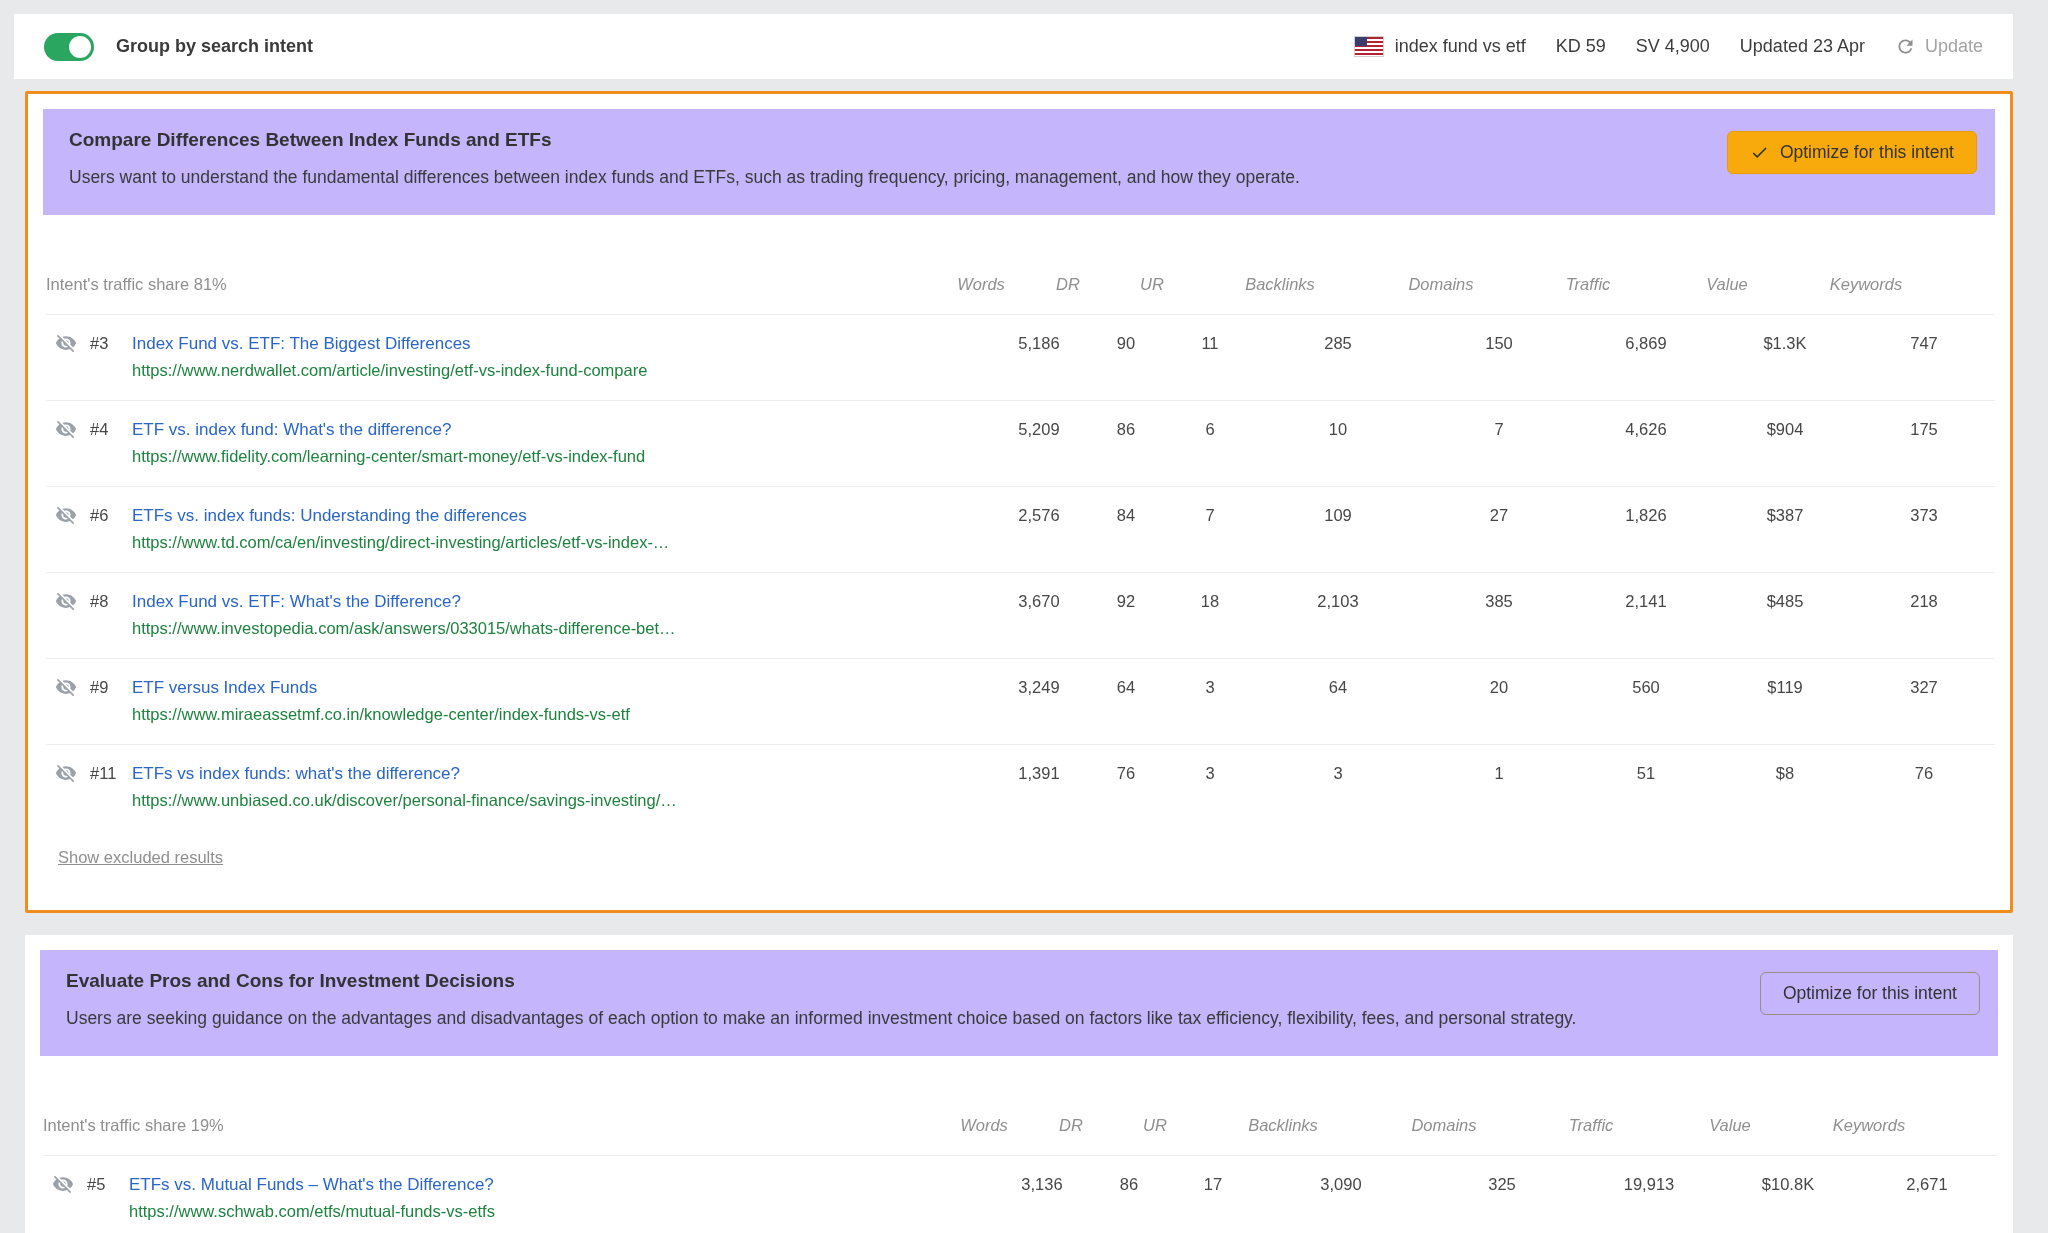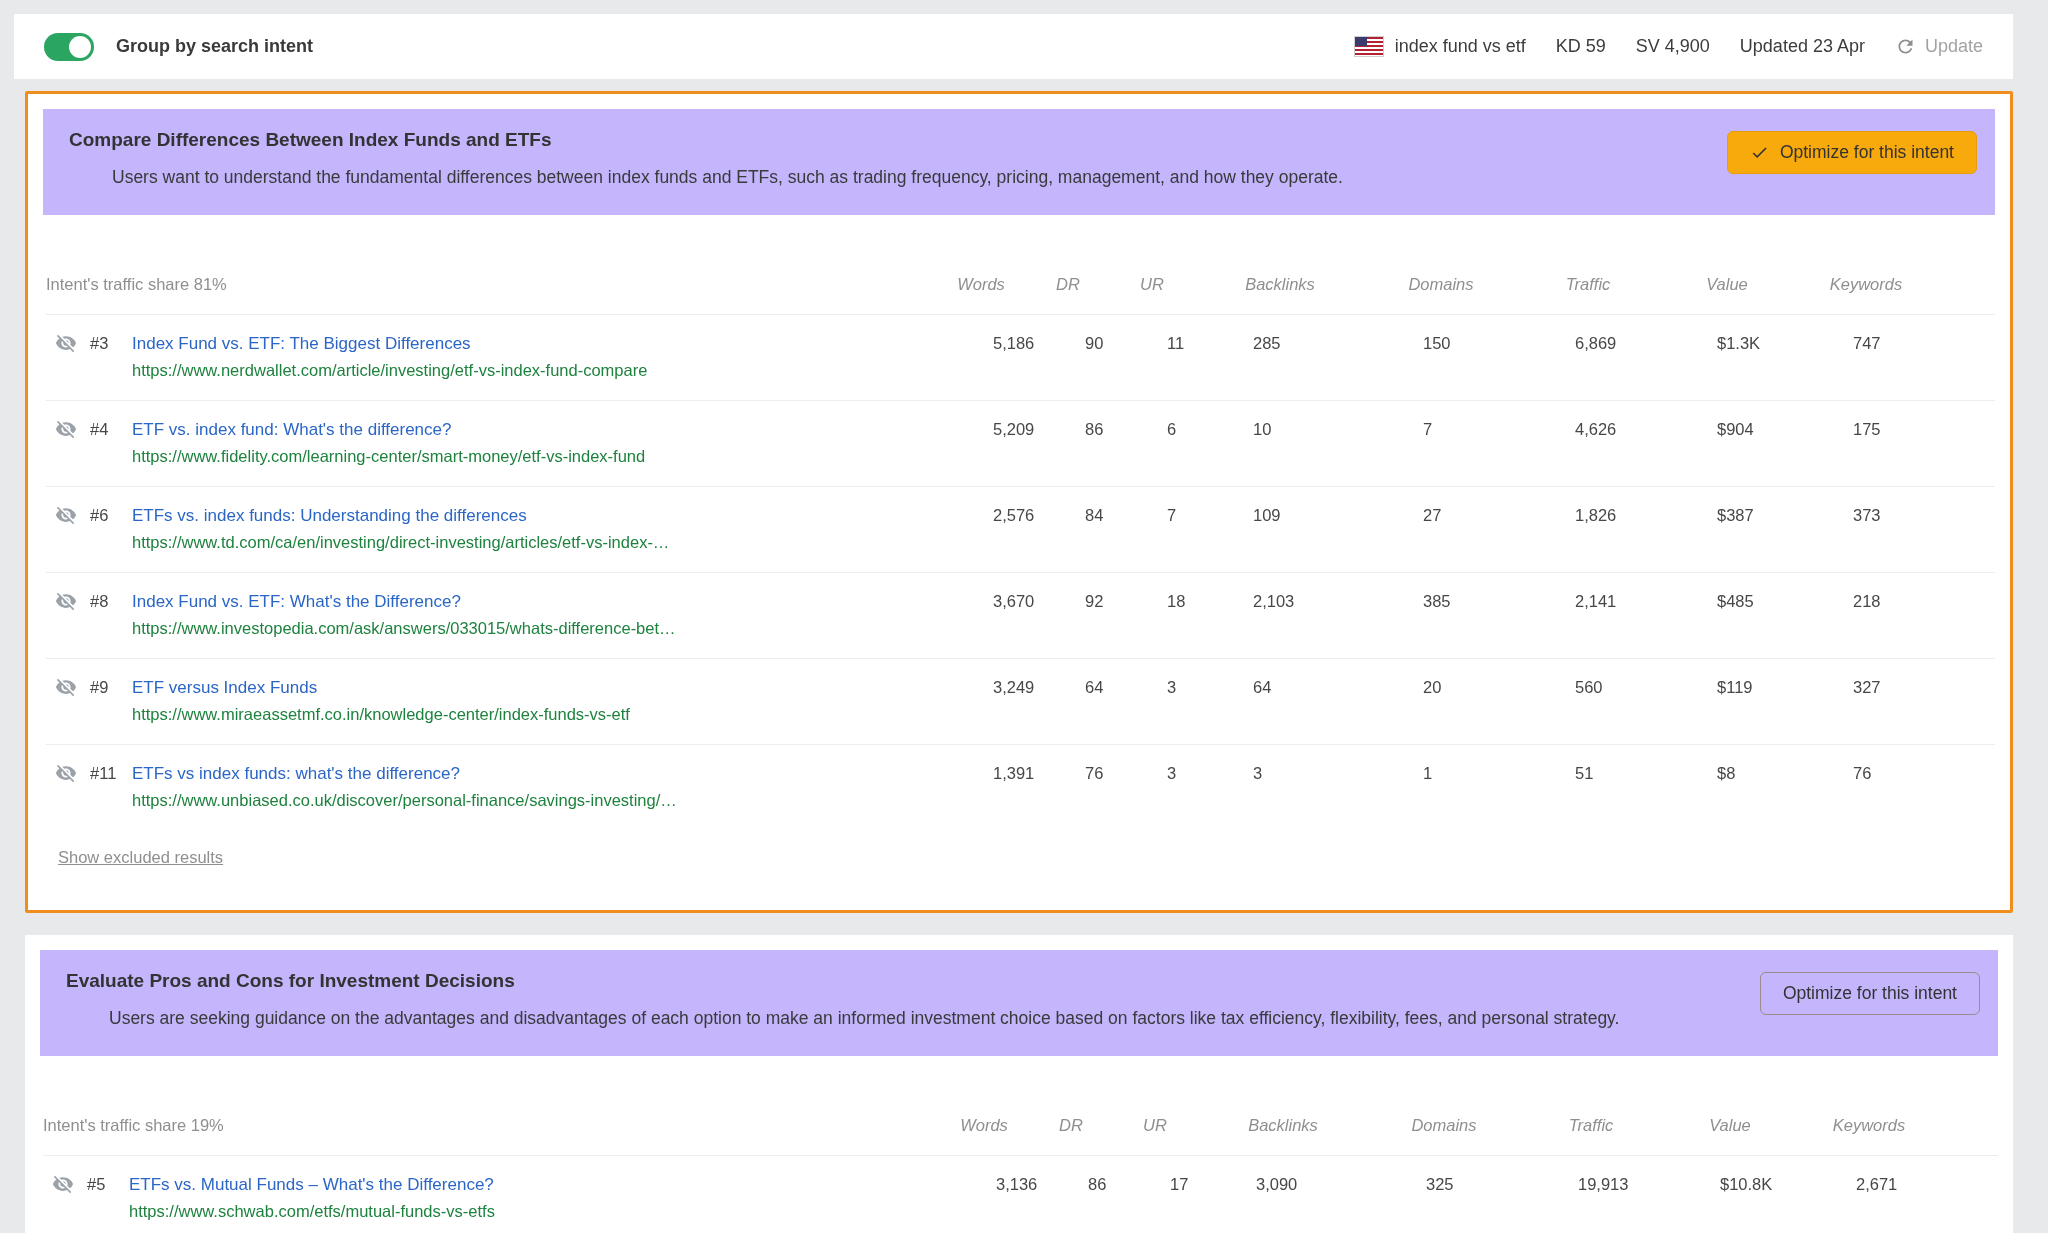--- a/index.html
+++ b/index.html
@@ -57,21 +57,21 @@
   .card.second { margin-top: 22px; }
 
   .intent-banner {
     background: #c4b5fd;
     display: flex;
     align-items: flex-start;
     padding: 20px 18px 22px 26px;
   }
   .intent-banner .texts { flex: 1 1 auto; padding-right: 40px; }
   .intent-title { font-size: 19px; font-weight: bold; color: #333333; margin-bottom: 12px; }
-  .intent-desc { font-size: 17.5px; color: #3a3a3a; line-height: 1.7; max-width: 1560px; margin-left: 43px; }
+  .intent-desc { font-size: 17.5px; color: #3a3a3a; line-height: 1.7; max-width: 1560px; }
   .btn-optimize {
     flex: 0 0 auto;
     display: inline-flex; align-items: center; gap: 11px;
     font-size: 17.5px; color: #333333;
     padding: 10px 22px;
     border-radius: 6px;
     cursor: pointer;
     white-space: nowrap;
     margin-top: 2px;
   }
@@ -86,21 +86,21 @@
     grid-template-columns: 44px 42px 1fr 92px 82px 86px 170px 152px 142px 136px 142px;
     padding-right: 58px;
   }
   .meta-row { height: 60px; align-items: center; color: #8f8f8f; font-size: 16.5px; border-bottom: 1px solid #ededed; margin-top: 40px; }
   .meta-row .share { grid-column: 1 / 4; }
   .meta-row .h { text-align: center; font-style: italic; }
 
   .trow { padding: 15px 0 16px 0; border-bottom: 1px solid #ededed; align-items: start; }
   .trow.last { border-bottom: none; }
   .trow .cell { font-size: 16.5px; line-height: 27px; color: #474747; }
-  .trow .num { text-align: left; }
+  .trow .num { text-align: center; }
   .icon-cell { display: flex; justify-content: flex-start; padding-left: 9px; padding-top: 2px; }
   .eye { width: 22px; height: 22px; cursor: pointer; }
   .eye svg { width: 22px; height: 22px; fill: #9aa1a8; }
   .rank { color: #4a4a4a; }
   .titlecol { padding-right: 30px; }
   .rtitle { display: block; color: #2b66c6; font-size: 17px; line-height: 27px; text-decoration: none; cursor: pointer; }
   .rurl { display: block; color: #1e823f; font-size: 16.5px; line-height: 27px; cursor: pointer; }
   a.link { color: #2b66c6; text-decoration: none; cursor: pointer; }
 
   .show-excluded {

